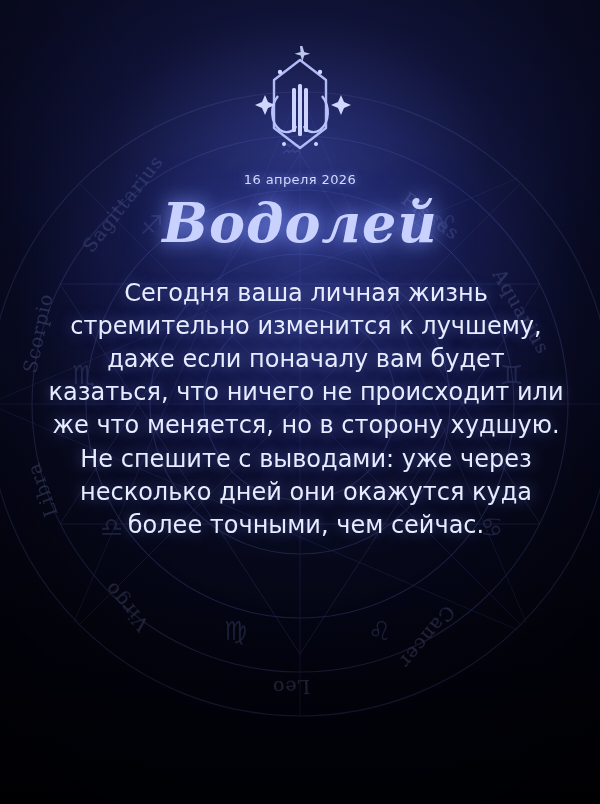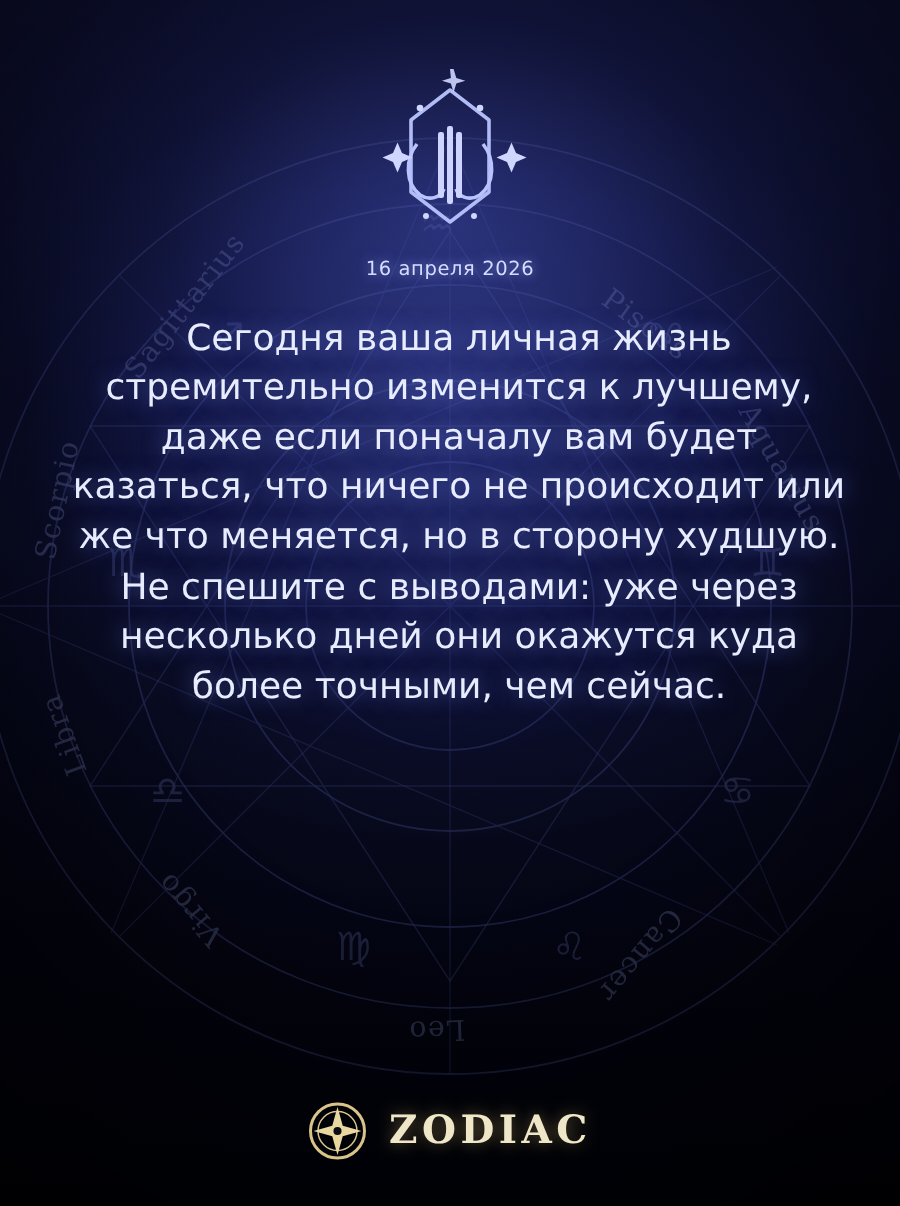--- a/index.html
+++ b/index.html
@@ -196,27 +196,17 @@
           <path d="M60 2 l2.4 -0 1.8 6 6 1.8 -6 1.8 -1.8 6 -1.8 -6 -6 -1.8 6 -1.8 z" opacity="0.9"></path>
           <circle cx="40" cy="28" r="2.2"></circle>
           <circle cx="80" cy="28" r="2.2"></circle>
           <circle cx="44" cy="100" r="2"></circle>
           <circle cx="76" cy="100" r="2"></circle>
         </g>
       </svg>
     </div>
 
     <div class="date">16 апреля 2026</div>
+    <div class="sign-title">Водолей</div>
     <div class="forecast">Сегодня ваша личная жизнь стремительно изменится к лучшему, даже если поначалу вам будет казаться, что ничего не происходит или же что меняется, но в сторону худшую. Не спешите с выводами: уже через несколько дней они окажутся куда более точными, чем сейчас.</div>
   </div>
 
-  <div class="footer">
-    <div class="footer-mark">
-      <svg width="40" height="40" viewBox="0 0 40 40" aria-hidden="true">
-        <circle cx="20" cy="20" r="18" fill="none" stroke="#d8c489" stroke-width="2"></circle>
-        <circle cx="20" cy="20" r="13" fill="none" stroke="#d8c489" stroke-width="1"></circle>
-        <path d="M20 4 L23.5 16.5 L36 20 L23.5 23.5 L20 36 L16.5 23.5 L4 20 L16.5 16.5 Z" fill="#e8d79e"></path>
-        <circle cx="20" cy="20" r="3.4" fill="#0b0b14" stroke="#e8d79e" stroke-width="1.4"></circle>
-      </svg>
-    </div>
-    <div class="footer-text">ZODIAC</div>
-  </div>
 </div>
 
 </body></html>

